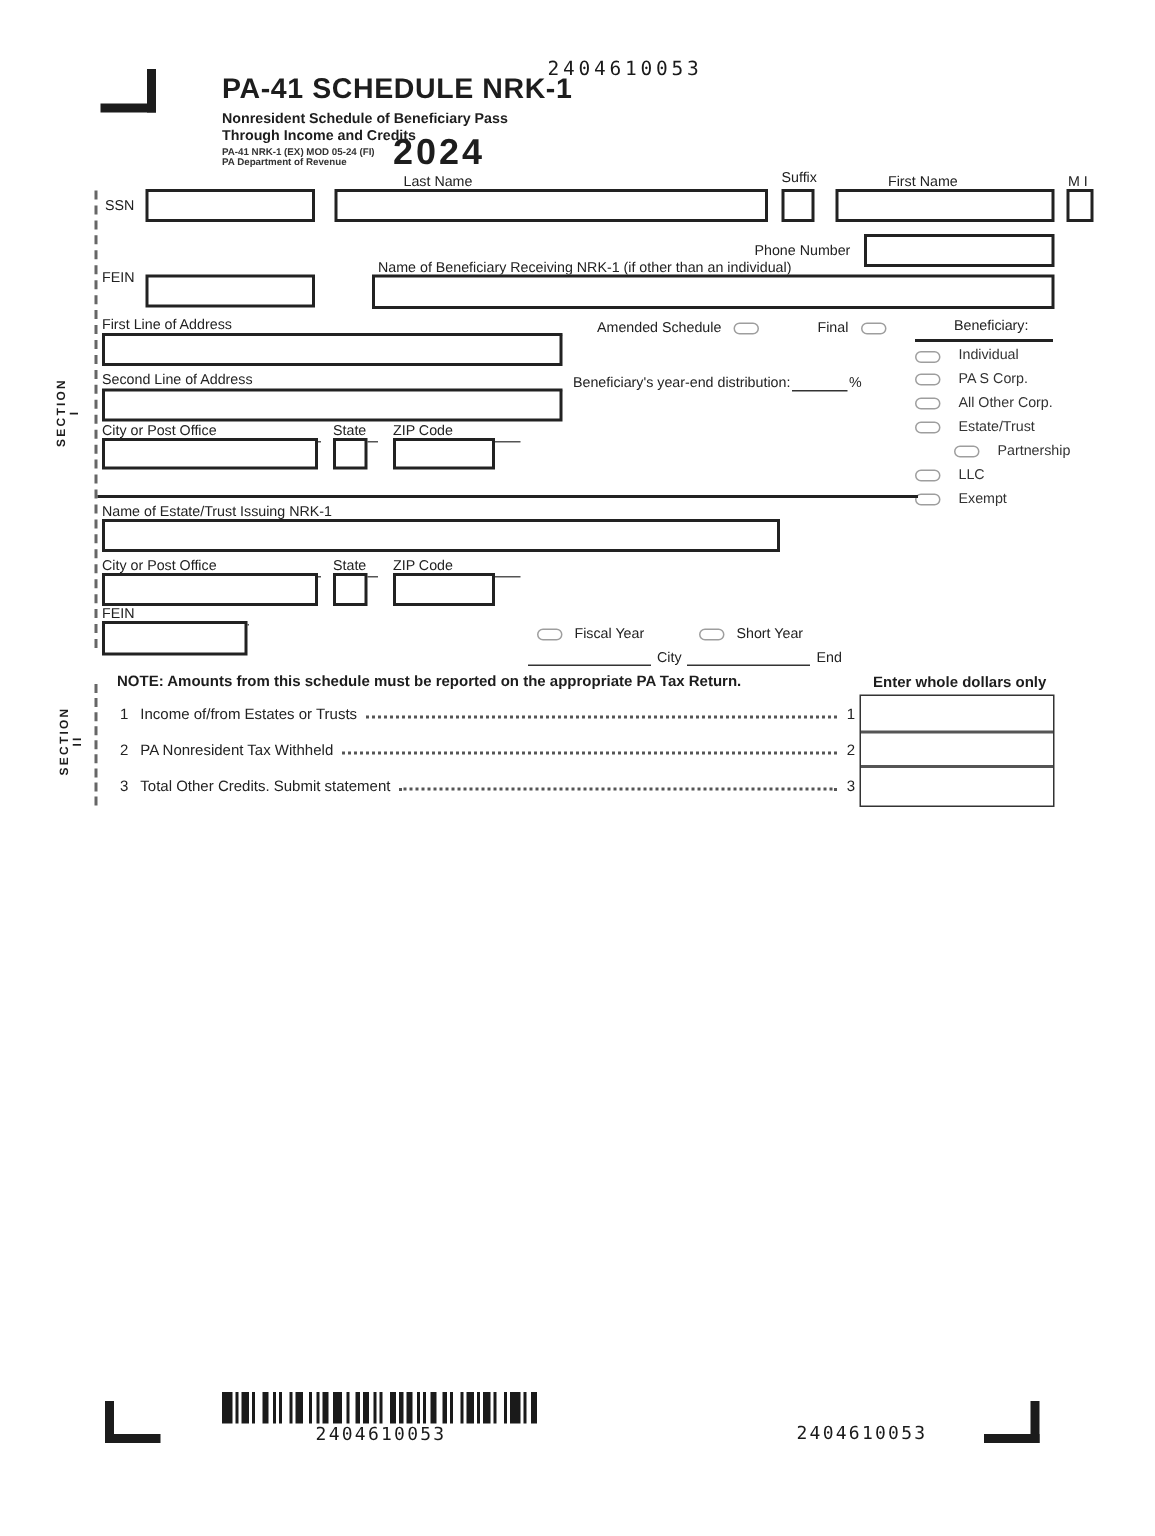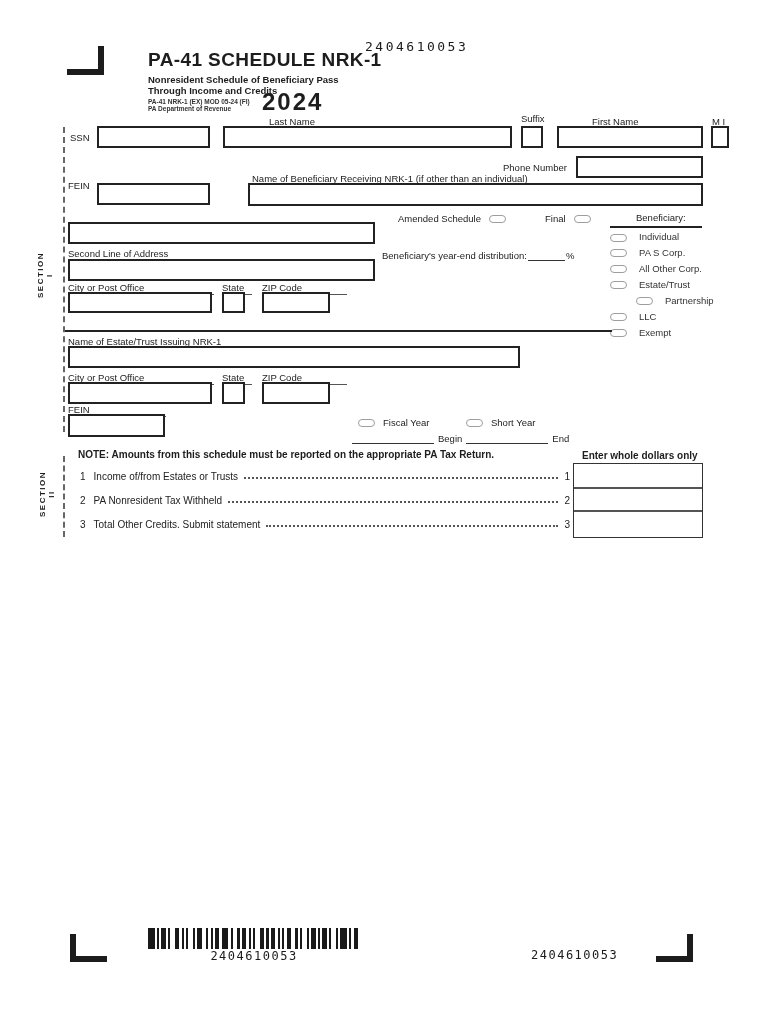--- a/index.html
+++ b/index.html
@@ -64,20 +64,21 @@
   <div class="box" style="left:711px; top:126px; width:18px; height:22px;"></div>
 
   <div class="abs lbl" style="left:503px; top:162px;">Phone Number</div>
   <div class="box" style="left:576px; top:156px; width:127px; height:22px;"></div>
 
   <div class="abs lbl" style="left:252px; top:173px;">Name of Beneficiary Receiving NRK-1 (if other than an individual)</div>
   <div class="abs lbl" style="left:68px; top:180px;">FEIN</div>
   <div class="box" style="left:97px; top:183px; width:113px; height:22px;"></div>
   <div class="box" style="left:248px; top:183px; width:455px; height:23px;"></div>
 
+  <div class="abs lbl ulbl" style="left:68px; top:211px; width:307px;">First Line of Address</div>
   <div class="box" style="left:68px; top:222px; width:307px; height:22px;"></div>
   <div class="abs ck-row" style="left:398px; top:213px;">
     <span class="lbl">Amended Schedule</span>
     <span class="oval"></span>
   </div>
   <div class="abs ck-row" style="left:545px; top:213px;">
     <span class="lbl">Final</span>
     <span class="oval"></span>
   </div>
   <div class="abs lbl" style="left:636px; top:212px;">Beneficiary:</div>
@@ -145,21 +146,21 @@
   <div class="abs ck-row" style="left:358px; top:417px;">
     <span class="oval"></span>
     <span class="lbl">Fiscal Year</span>
   </div>
   <div class="abs ck-row" style="left:466px; top:417px;">
     <span class="oval"></span>
     <span class="lbl">Short Year</span>
   </div>
   <div class="abs" style="left:352px; top:433px; display:flex; align-items:flex-end; gap:4px;">
     <span class="blank" style="width:82px;"></span>
-    <span class="lbl">Begin</span>
+    <span class="lbl">City</span>
     <span class="blank" style="width:82px;"></span>
     <span class="lbl">End</span>
   </div>
 
   <div class="abs" style="left:78px; top:449px; font-size:10px; font-weight:bold;">NOTE: Amounts from this schedule must be reported on the appropriate PA Tax Return.</div>
   <div class="abs" style="left:582px; top:450px; font-size:10px; font-weight:bold;">Enter whole dollars only</div>
 
   <div class="vdash" style="left:63px; top:456px; height:81px;"></div>
   <div class="vlabel" style="left:7px; top:485px;">
     <span>SECTION</span><br>

